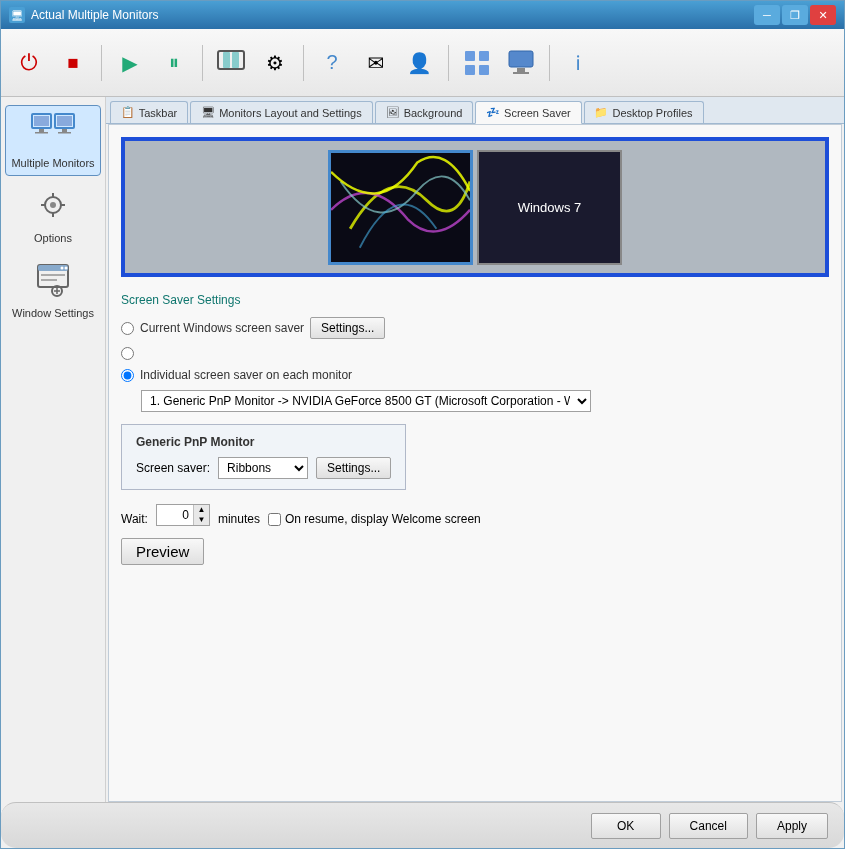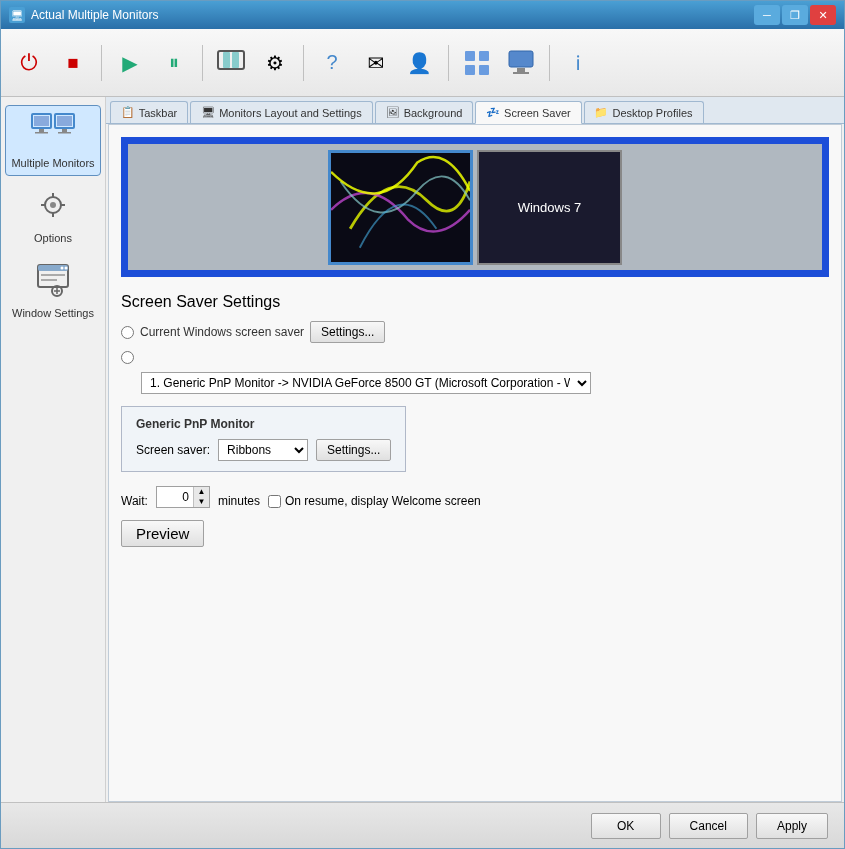--- a/index.html
+++ b/index.html
@@ -149,21 +149,21 @@
       padding: 12px;
       background: #f8f8f8;
       border: 1px solid #c0ccd8;
       margin: 0 2px;
       overflow-y: auto;
     }
 
     
     .monitor-preview {
       background: #b0b8c0;
-      border: 7px solid #1d4ed8;
+      border: 4px solid #1d4ed8;
       height: 140px;
       display: flex;
       align-items: center;
       justify-content: center;
       gap: 4px;
       padding: 10px;
       margin-bottom: 16px;
     }
     .monitor-screen {
       width: 145px; height: 115px;
@@ -180,22 +180,22 @@
       border: 3px solid #4488cc;
     }
     .monitor-screen .screen-label {
       color: white;
       font-size: 13px;
       text-align: center;
     }
 
     
     .section-title {
-      font-size: 16px;
-      color: #000000;
+      font-size: 12px;
+      color: #0f766e;
       margin-bottom: 10px;
       font-weight: normal;
     }
     .radio-item {
       display: flex;
       align-items: center;
       gap: 6px;
       margin-bottom: 8px;
     }
     .radio-item input[type=radio] { margin: 0; }
@@ -308,20 +308,21 @@
     
     .bottom-bar {
       height: 46px;
       background: linear-gradient(to bottom, #e8e8e8, #d8d8d8);
       border-top: 1px solid #c0c0c0;
       display: flex;
       align-items: center;
       justify-content: flex-end;
       padding: 0 16px;
       gap: 8px;
+      border-radius: 15px;
     }
     .bottom-btn {
       padding: 5px 20px;
       font-size: 12px;
       border: 1px solid #a0a0a0;
       background: linear-gradient(to bottom, #f8f8f8, #e0e0e0);
       cursor: pointer;
       border-radius: 2px;
       min-width: 70px;
     }
@@ -488,20 +489,24 @@
           <label for="radio-current">Current Windows screen saver</label>
           <button class="settings-btn">Settings...</button>
         </div>
 
         
         <div class="radio-item">
           <input type="radio" name="saver-mode" id="radio-single" style="">
         </div>
 
         
+        <div class="radio-item">
+          <input type="radio" name="saver-mode" id="radio-individual" checked="" style="">
+          <label for="radio-individual">Individual screen saver on each monitor</label>
+        </div>
 
         
         <div class="monitor-selector-row">
           <select class="monitor-select">
             <option>1. Generic PnP Monitor -&gt; NVIDIA GeForce 8500 GT (Microsoft Corporation - WDDM v1.1)</option>
           </select>
         </div>
 
         
         <div class="monitor-settings-box">

